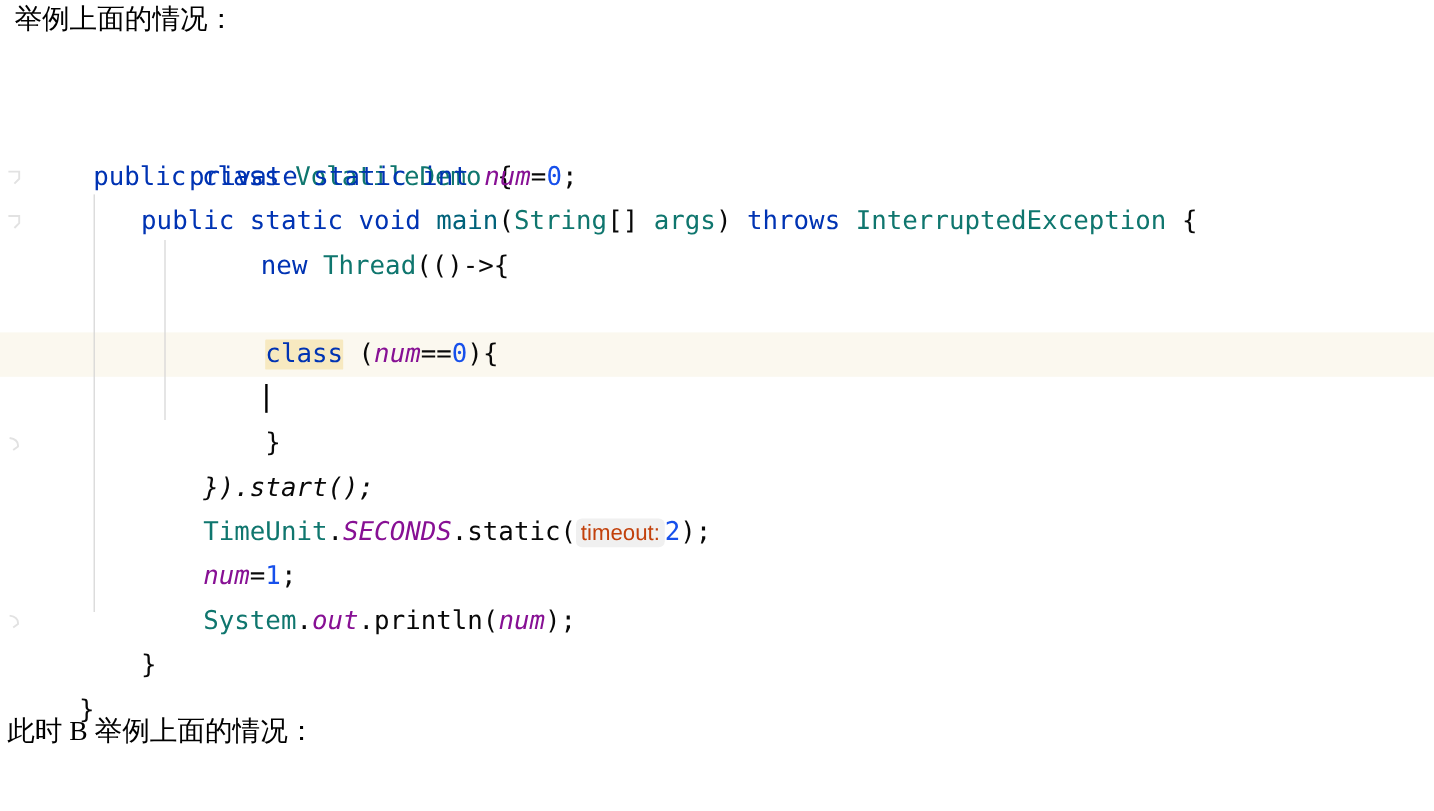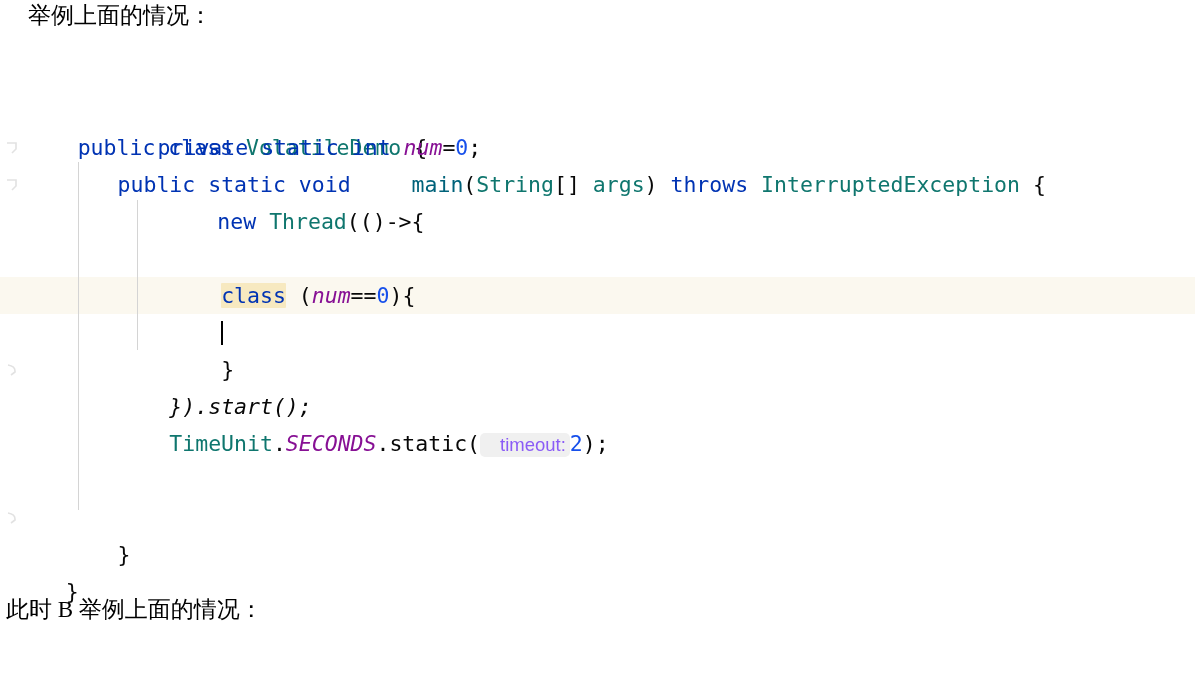--- a/index.html
+++ b/index.html
@@ -19,21 +19,21 @@
 
   
   .prose {
     position: absolute;
     font-family: "Liberation Serif", "DejaVu Serif", serif;
     font-size: 23px;
     line-height: 30px;
     color: #000000;
     white-space: pre;
   }
-  #prose-top   { left: 28px; top: 1px; font-family: Liberation Serif, serif; }
+  #prose-top   { left: 12px; top: 1px; font-family: Liberation Serif, serif; }
   #prose-bottom{ left: 6px;  top: 595px; }
 
   
   #code-editor {
     position: absolute;
     left: 0;
     top: 55px;
     width: 1195px;
     height: 515px;
     background: #ffffff;
@@ -78,36 +78,36 @@
     color: #080808;
     white-space: pre;
     z-index: 3;
   }
   .code-line .txt { padding-left: 14px; }
 
   
   .kw   { color: #0033b3; }            
   .cls  { color: #0f766e; }            
   .fld  { color: #871094; font-style: italic; }  
-  .mth  { color: #00627a; margin-left: 48px; }            
+  .mth  { color: #00627a; }            
   .num  { color: #1750eb; }            
   .pun  { color: #080808; }            
 
   
   .tok-highlight {
     background: #f7e9c0;
     border-radius: 1px;
   }
 
   
   .param-hint {
     background: #f0f0f0;
-    color: #8b5cf6;
+    color: #c2410c;
     border-radius: 5px;
-    padding: 1px 4px 2px 20px;
+    padding: 1px 4px 2px 4px;
     font-size: 18.5px;
     font-family: "Liberation Sans", "DejaVu Sans", sans-serif;
   }
 
   
   .caret {
     display: inline-block;
     width: 2px;
     height: 24px;
     background: #000000;
@@ -180,21 +180,27 @@
   </div>
 
   <div class="code-line" style="top:296px;font-style:italic;">
     <span class="txt"><span class="pun">        </span><span class="pun">}).</span><span class="pun">start();</span></span>
   </div>
 
   <div class="code-line" style="top:333px;">
     <span class="txt"><span class="pun">        </span><span class="cls">TimeUnit</span><span class="pun">.</span><span class="fld">SECONDS</span><span class="pun">.</span><span class="pun">static</span><span class="pun">(</span><span class="param-hint">timeout:</span><span class="num">2</span><span class="pun">);</span></span>
   </div>
 
-
+  <div class="code-line" style="top:370px;">
+    <span class="txt"><span class="pun">        </span><span class="fld">num</span><span class="pun">=</span><span class="num">1</span><span class="pun">;</span></span>
+  </div>
+
+  <div class="code-line" style="top:407px;">
+    <span class="txt"><span class="pun">        </span><span class="cls">System</span><span class="pun">.</span><span class="fld">out</span><span class="pun">.</span><span class="pun">println</span><span class="pun">(</span><span class="fld">num</span><span class="pun">);</span></span>
+  </div>
 
   <div class="code-line" style="top:444px;">
     <span class="txt"><span class="pun">    </span><span class="pun">}</span></span>
   </div>
 
   <div class="code-line" style="top:481px;">
     <span class="txt"><span class="pun">}</span></span>
   </div>
 
 </div>

